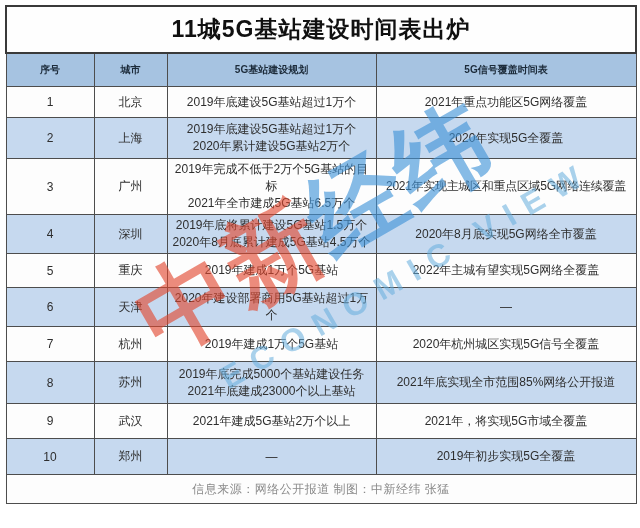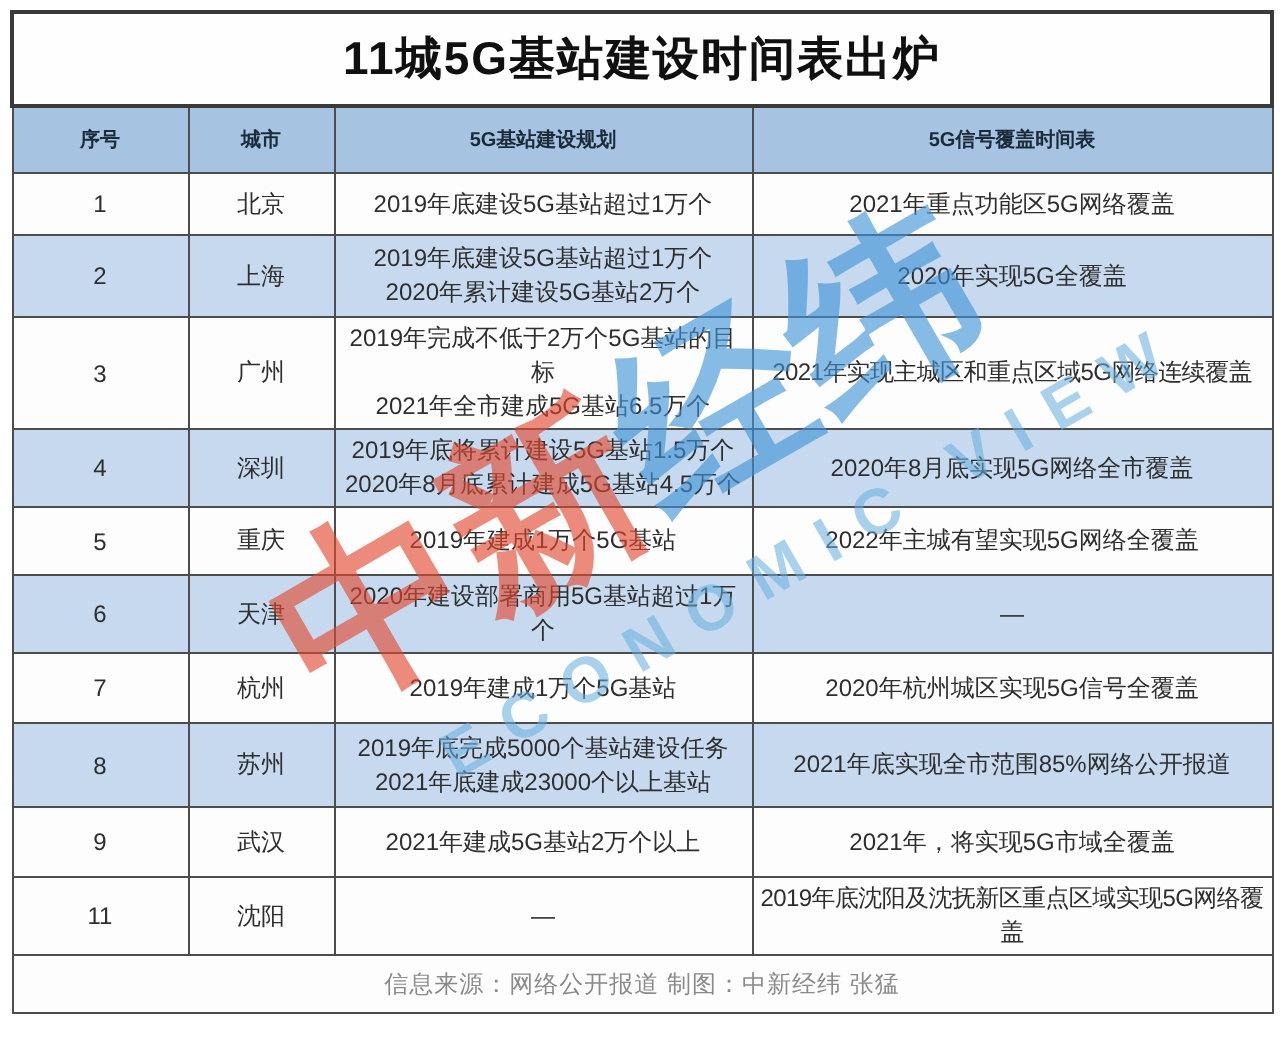--- a/index.html
+++ b/index.html
@@ -137,25 +137,25 @@
       <td>2019年底完成5000个基站建设任务
 2021年底建成23000个以上基站</td>
       <td>2021年底实现全市范围85%网络公开报道</td>
     </tr>
     <tr style="height:35px">
       <td>9</td>
       <td>武汉</td>
       <td>2021年建成5G基站2万个以上</td>
       <td>2021年，将实现5G市域全覆盖</td>
     </tr>
-    <tr style="height:33px">
-      <td>11</td>
-      <td>沈阳</td>
+    <tr class="alt" style="height:36px">
+      <td>10</td>
+      <td>郑州</td>
       <td class="dash">—</td>
-      <td class="tight">2019年底沈阳及沈抚新区重点区域实现5G网络覆盖</td>
+      <td>2019年初步实现5G全覆盖</td>
     </tr>
     <tr class="foot-row">
       <td colspan="4">信息来源：网络公开报道 制图：中新经纬 张猛</td>
     </tr>
   </tbody>
     </table>
 </div>
 
 <div class="wm wm-cn"><span class="red">中新</span><span class="blu">经纬</span></div>
 <div class="wm wm-en">ECONOMIC VIEW</div>

